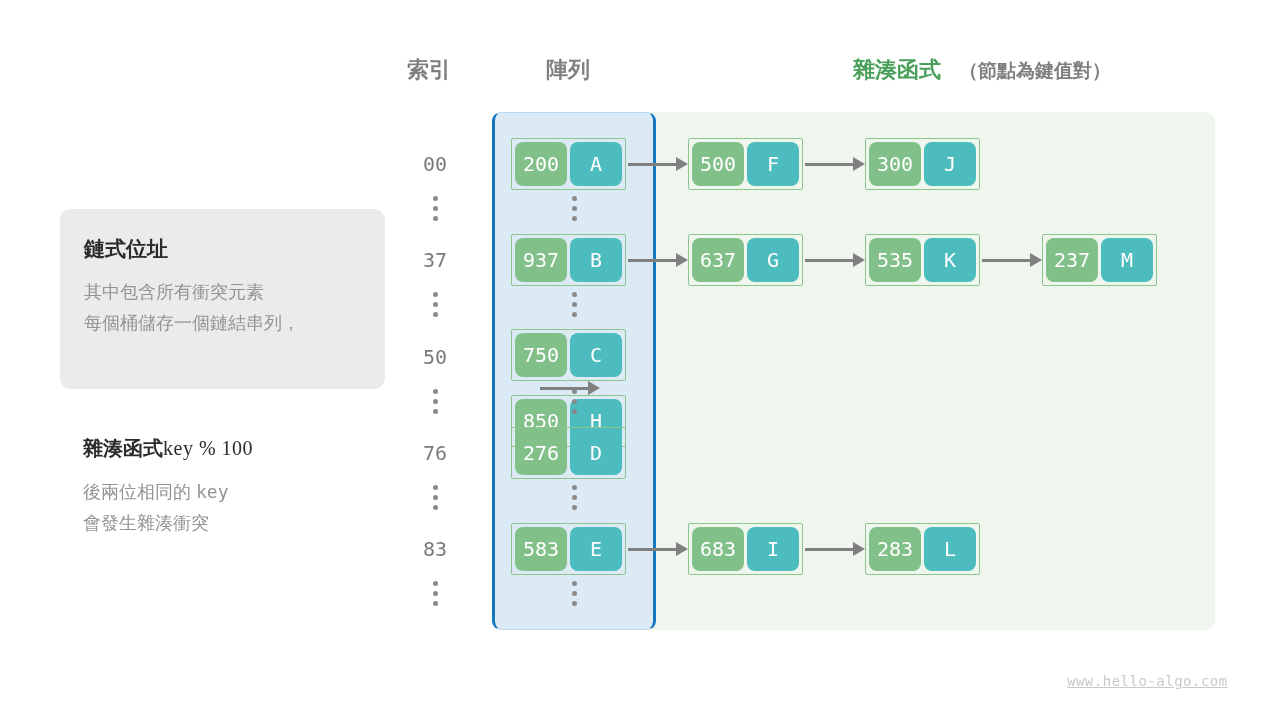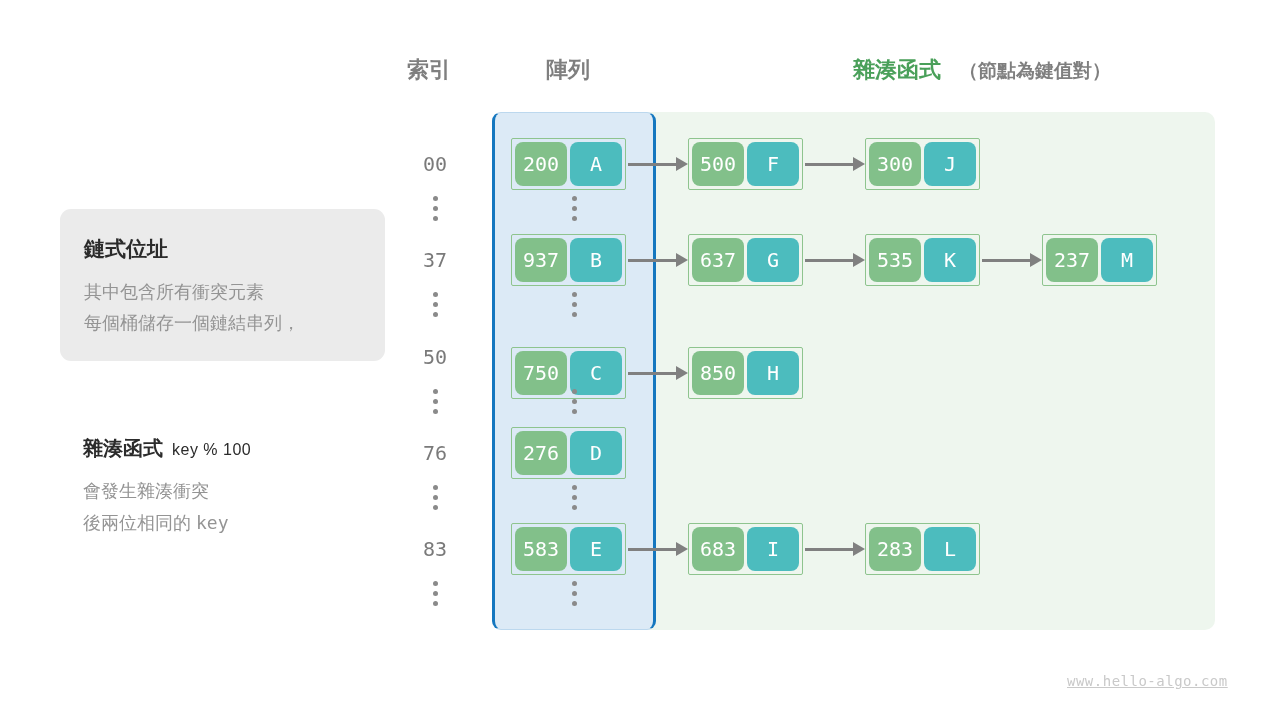--- a/index.html
+++ b/index.html
@@ -13,36 +13,36 @@
   
   .hdr{position:absolute;font-weight:bold;font-size:22px;color:#7f7f7f;white-space:nowrap;}
   #hdr-index{left:407px;top:55px;}
   #hdr-array{left:546px;top:55px;}
   #hdr-list{left:853px;top:55px;display:flex;align-items:baseline;}
   #hdr-list .main{color:#4aa05a;font-weight:bold;font-size:22px;}
   #hdr-list .sub{color:#7f7f7f;font-weight:bold;font-size:19px;margin-left:18px;}
 
   
   #info-card{
-    position:absolute;left:60px;top:209px;width:325px;height:152px;
+    position:absolute;left:60px;top:209px;width:325px;height:180px;
     background:#ebebeb;border-radius:11px;
   }
   #info-card-title{
     position:absolute;left:24px;top:26px;font-size:21px;font-weight:bold;color:#2b2b2b;
   }
   #info-card-body{
     position:absolute;left:24px;top:68px;font-size:18px;color:#949494;line-height:31px;
   }
 
   
   #hash-note{position:absolute;left:83px;top:435px;width:330px;}
   #hash-title{font-size:20px;color:#2b2b2b;font-weight:bold;white-space:nowrap;}
   #hash-title .mono{
-    font-family:Liberation Sans, sans-serif;
-    font-weight:normal;font-size:16px;margin-left:9px;letter-spacing:.5px;
+    font-family:Liberation Serif, serif;
+    font-weight:normal;font-size:20px;letter-spacing:.5px;
   }
   #hash-body{margin-top:14px;font-size:18px;color:#949494;line-height:31px;}
   #hash-body .mono{font-family:"DejaVu Sans Mono","Liberation Mono",monospace;font-size:18px;}
 
   
   #list-panel{
     position:absolute;left:493px;top:112px;width:722px;height:518px;
     background:#eef6ee;border-radius:10px;
   }
   #array-panel{
@@ -109,25 +109,25 @@
       <div>其中包含所有衝突元素</div>
       <div>每個桶儲存一個鏈結串列，</div>
     </div>
   </div>
 
   <div id="hash-note">
     <div id="hash-title">
       <span>雜湊函式</span><span class="mono">key % 100</span>
     </div>
     <div id="hash-body">
-      <div>會發生雜湊衝突</div>
       <div>
         <span>後兩位相同的</span>
         <span class="mono">key</span>
       </div>
+      <div>會發生雜湊衝突</div>
     </div>
   </div>
 
   <div id="list-panel"></div>
   <div id="array-panel"></div>
 
   <div id="rows-layer">
       <div class="idx" style="left: 405px; top: 152px;">00</div>
       <div class="chain" style="left: 511px; top: 136px;">
         <div class="node">
@@ -196,21 +196,21 @@
         <i></i>
         <i></i>
         <i></i>
       </div>
       <div class="dots" style="left: 544px; top: 292px;">
         <i></i>
         <i></i>
         <i></i>
       </div>
       <div class="idx" style="left: 405px; top: 345px;">50</div>
-      <div class="chain" style="left: 511px; top: 345px;">
+      <div class="chain" style="left: 511px; top: 329px; flex-direction: column;">
         <div class="node">
           <div class="cell key">750</div>
           <div class="cell val">C</div>
         </div>
         <div class="arrow">
           <div class="shaft"></div>
           <div class="head"></div>
         </div>
         <div class="node">
           <div class="cell key">850</div>

